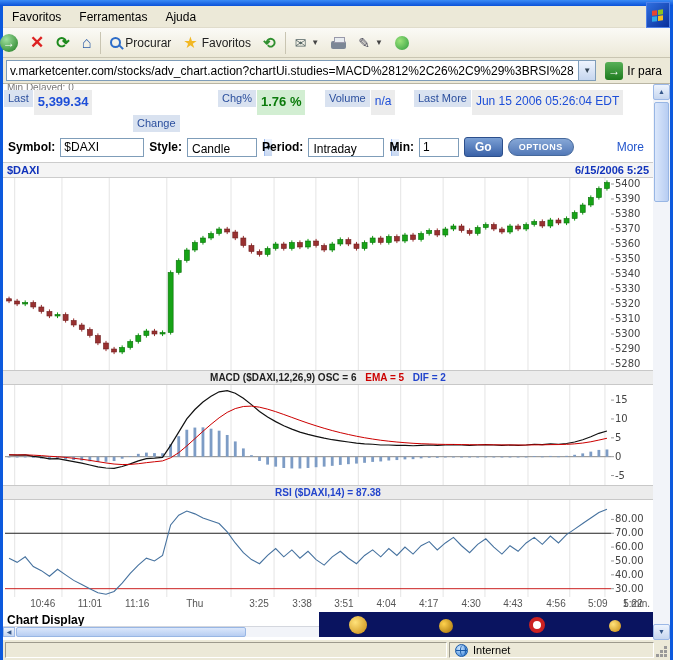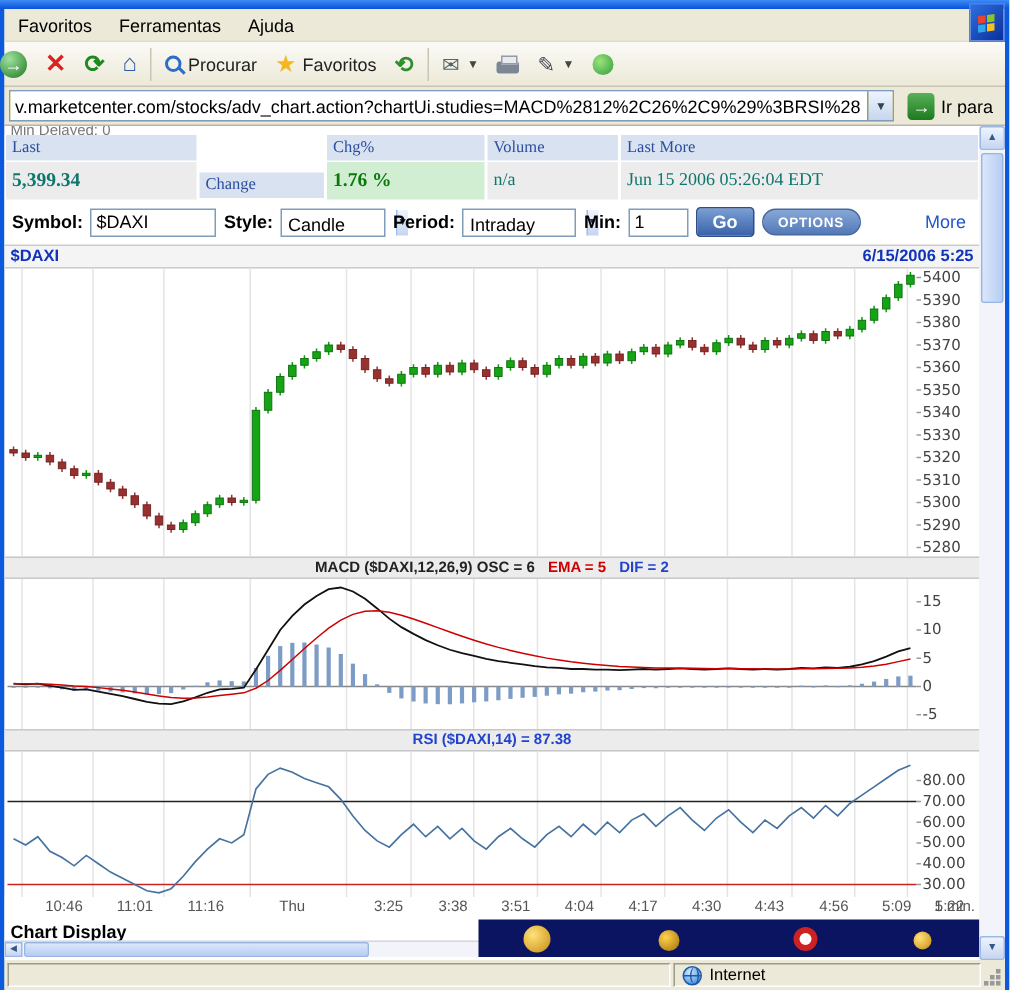--- a/index.html
+++ b/index.html
@@ -72,24 +72,24 @@
   .go-btn { display:flex; align-items:center; gap:4px; padding:0 5px; font-size:12px; height:24px; }
   .go-arrow { width:18px; height:18px; border-radius:3px; background:linear-gradient(#58b058,#1e7a1e);
     color:#fff; text-align:center; line-height:18px; font-weight:bold; font-size:12px; }
 
   
   #page { position:absolute; left:3px; top:84px; right:20px; bottom:20px; background:#fff; overflow:hidden; }
 
   .delayed { height:9px; overflow:hidden; font-size:10px; color:#777; padding-left:4px; line-height:13px; margin-top:-3px; }
 
   .quote { display:flex; gap:2px; background:#fff; padding:0 1px; }
-  .q-col { display:flex; flex-direction:column; gap:1px;font-family:Liberation Serif, serif; }
+  .q-col { display:flex; flex-direction:row; gap:1px; }
   .q-col.c0{width:127px;} .q-col.c1{width:83px;margin-top:25px;} .q-col.c2{width:105px;} .q-col.c3{width:87px;} .q-col.c4{flex:1;}
   .q-head { height:17px; background:#d9e2f0; color:#2b4f9e; font-size:11px; padding:2px 4px; }
-  .q-val { height:25px; background:#ececec; font-size:13px; font-weight:bold; padding:4px 4px; color:#0f766e; }
+  .q-val { height:25px; background:#ececec; font-size:13px; font-weight:bold; padding:4px 4px; color:#1d4ed8; }
   .q-val.green { background:#d2eed2; color:#0a7a0a; }
   .q-val.plain { font-weight:normal; font-size:12px; }
 
   .formrow { height:30px; display:flex; align-items:center; font-size:12px; padding:3px 5px; gap:5px; background:#fff; }
   .formrow label { font-weight:bold; }
   .txt { border:1px solid #7f9db9; height:19px; font-size:12px; padding:1px 3px;
     font-family:"Liberation Sans",sans-serif; }
   .sel { border:1px solid #7f9db9; height:19px; background:#fff; display:flex; align-items:flex-end; font-size:12px;gap:30px; }
   .sel .val { padding:0 4px; flex:1; }
   .sel .arr { width:16px; height:17px; background:linear-gradient(#eef4fe,#c6d6ef);

